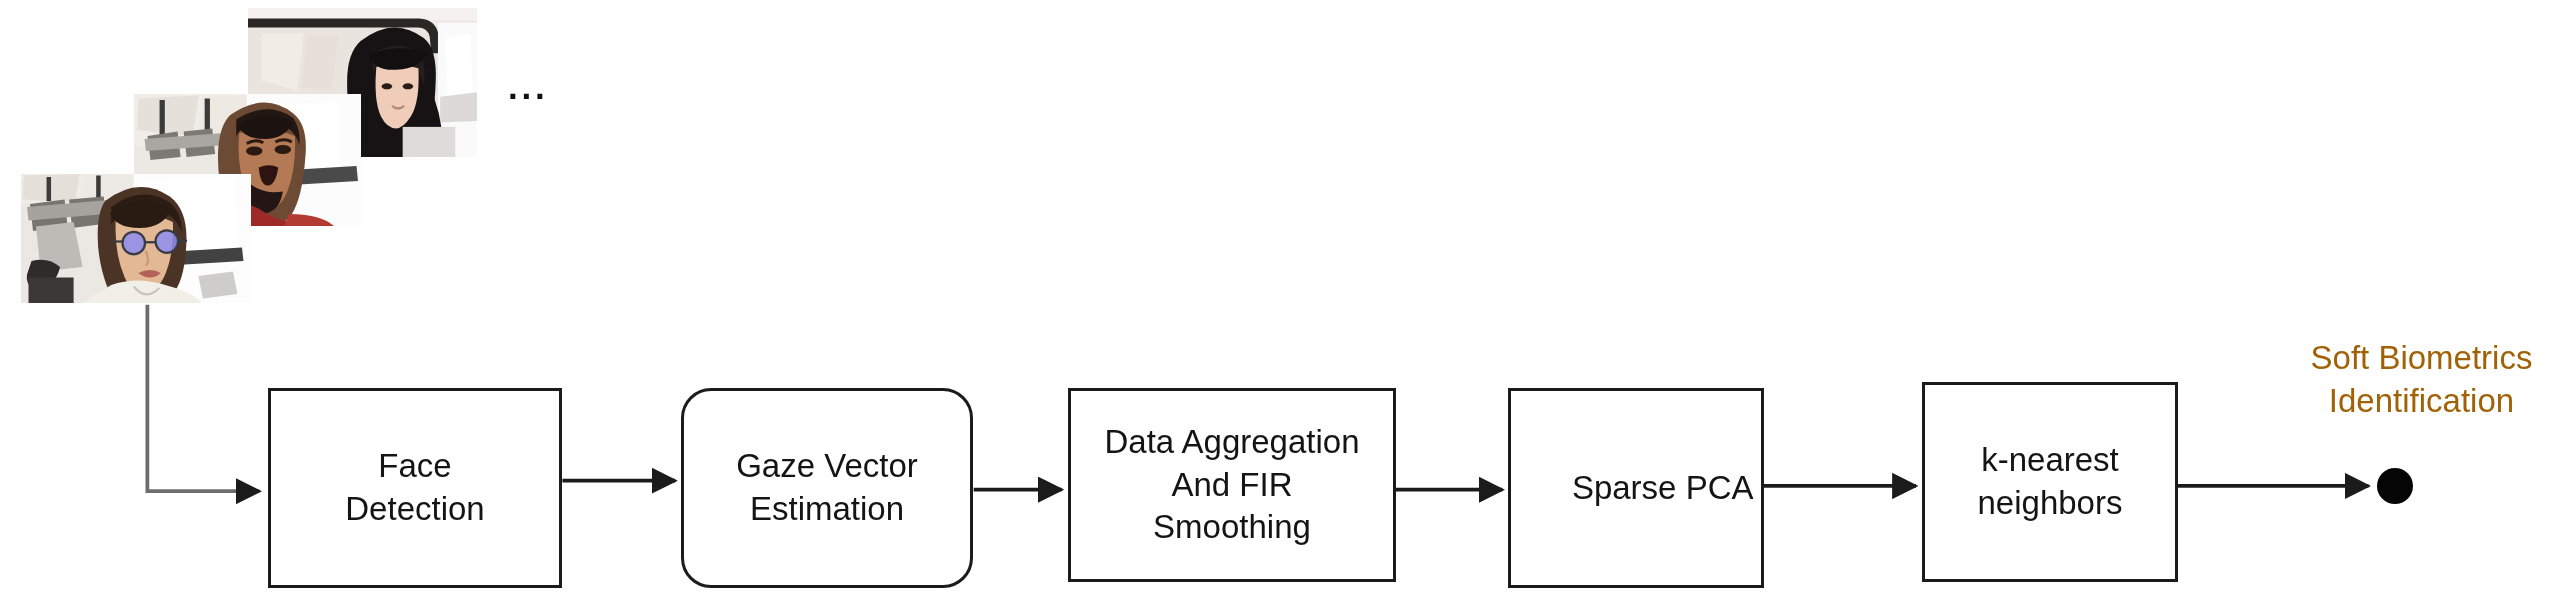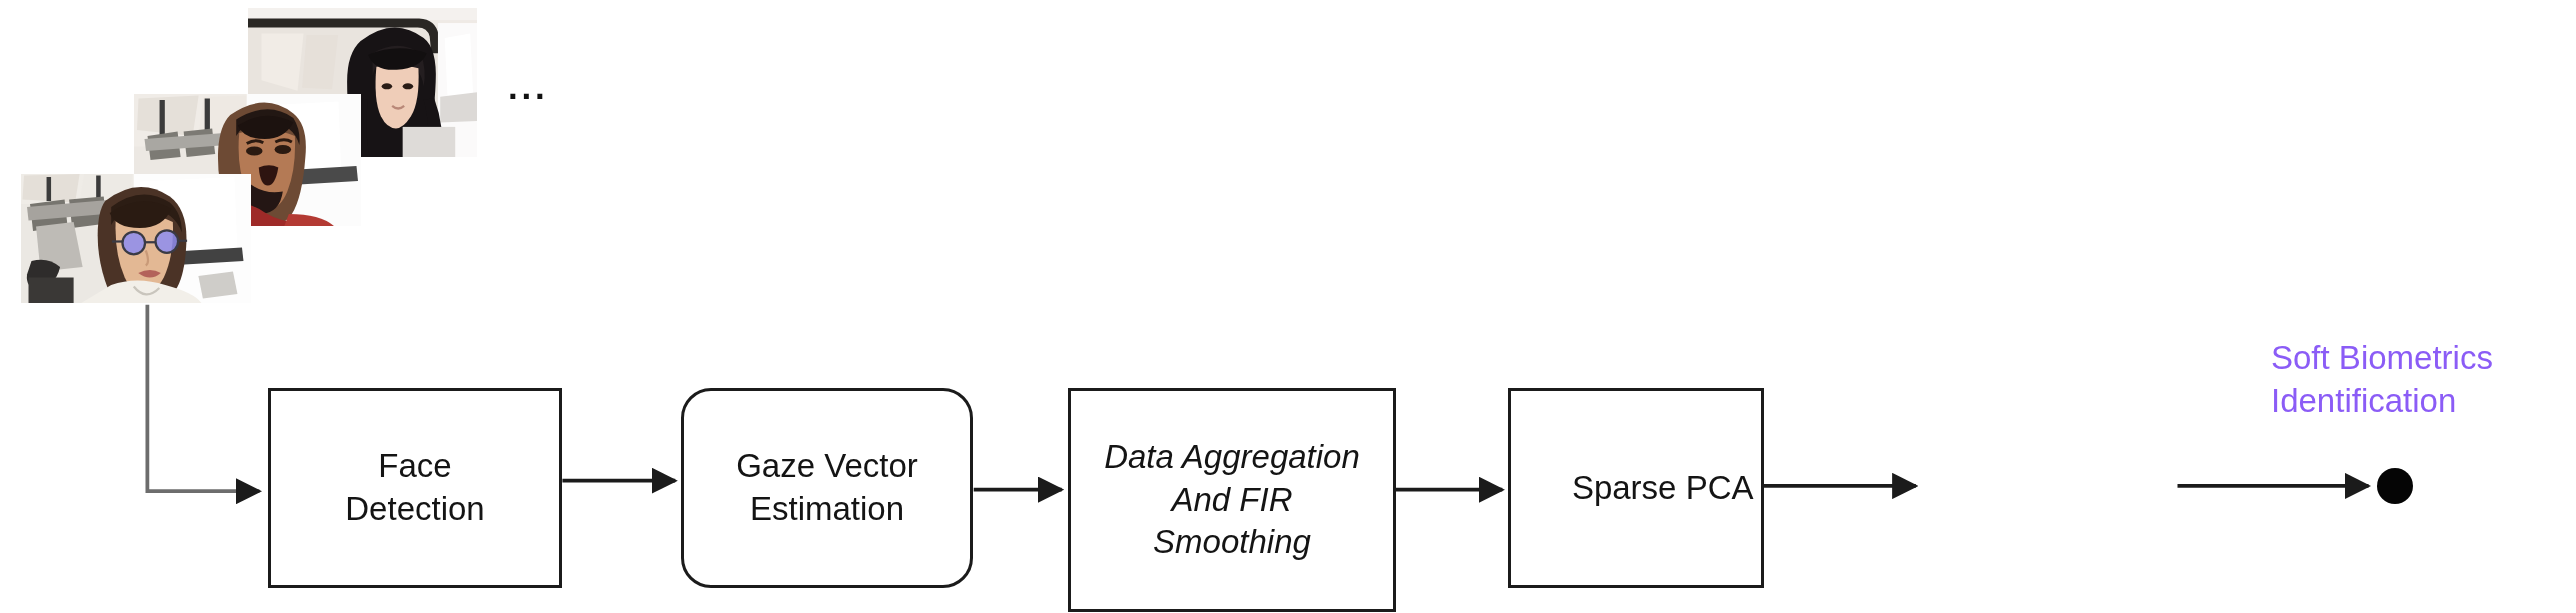--- a/index.html
+++ b/index.html
@@ -21,22 +21,22 @@
         background:#ffffff;display:flex;align-items:center;justify-content:center;}
   .fbox .lbl{font-size:33px;line-height:1.30;text-align:center;color:#141414;
              padding:0 7.5px;white-space:pre-line;}
 
   
   #wires{position:absolute;left:0;top:0;width:2576px;height:614px;
          pointer-events:none;overflow:visible;}
 
   
   .enddot{position:absolute;border-radius:50%;background:#050505;}
-  .endcap{position:absolute;font-size:33px;line-height:1.30;
-          color:#8b5cf6;white-space:pre-line;}
+  .endcap{position:absolute;font-size:33px;line-height:1.30;text-align:center;
+          color:#a16207;white-space:pre-line;}
 </style>
 </head>
 <body>
 
 <div id="stage">
 
   <div class="photo" style="left:248px;top:7.5px;width:229px;height:149px;z-index:1;">
     <svg viewBox="0 0 305 198" preserveAspectRatio="none" aria-hidden="true">
       <rect x="0" y="0" width="305" height="198" fill="#efeae5"></rect>
       <rect x="0" y="0" width="305" height="16" fill="#f4f1ee"></rect>
@@ -130,30 +130,34 @@
   <div class="fbox" style="left:268px;top:388px;width:294px;height:200px;">
     <span class="lbl">Face
 Detection</span>
   </div>
 
   <div class="fbox" style="left:681px;top:388px;width:292px;height:200px;border-radius:30px;">
     <span class="lbl">Gaze Vector
 Estimation</span>
   </div>
 
-  <div class="fbox" style="left:1068px;top:388px;width:328px;height:224px;font-style:italic;">
+  <div class="fbox" style="left:1068px;top:388px;width:328px;height:194px;">
     <span class="lbl">Data Aggregation
 And FIR
 Smoothing</span>
   </div>
 
   <div class="fbox" style="left:1508px;top:388px;width:256px;height:200px;justify-content:flex-end;">
     <span class="lbl">Sparse PCA</span>
   </div>
 
+  <div class="fbox" style="left:1922px;top:382px;width:256px;height:200px;">
+    <span class="lbl">k-nearest
+neighbors</span>
+  </div>
 
   <div class="endcap" style="left:2271px;top:337px;width:301px;">Soft Biometrics
 Identification</div>
 
   <div class="enddot" style="left:2377px;top:468px;width:36px;height:36px;"></div>
 
   <svg id="wires" viewBox="0 0 3426 816">
     <defs>
       <marker id="ah" viewBox="0 0 10 10" refX="9" refY="5" markerWidth="7" markerHeight="7" orient="auto-start-reverse">
         <path d="M 0 0 L 10 5 L 0 10 z" fill="#1b1b1b"></path>

